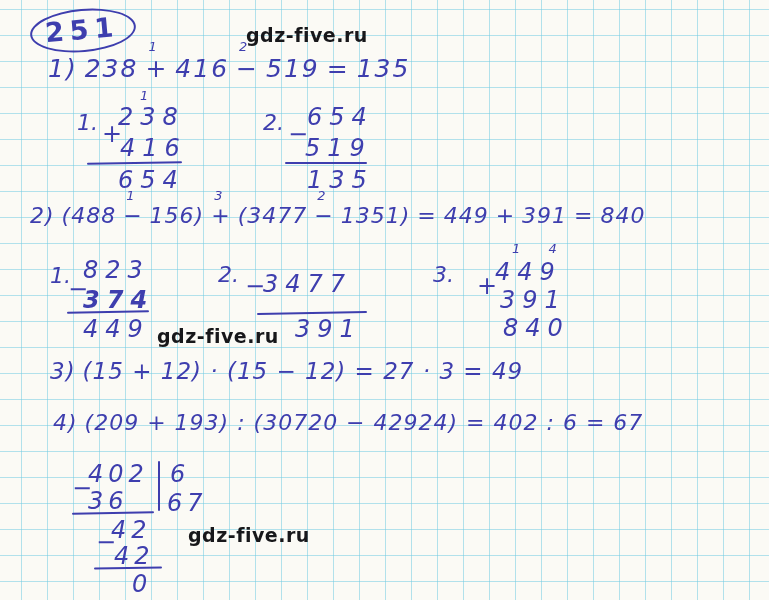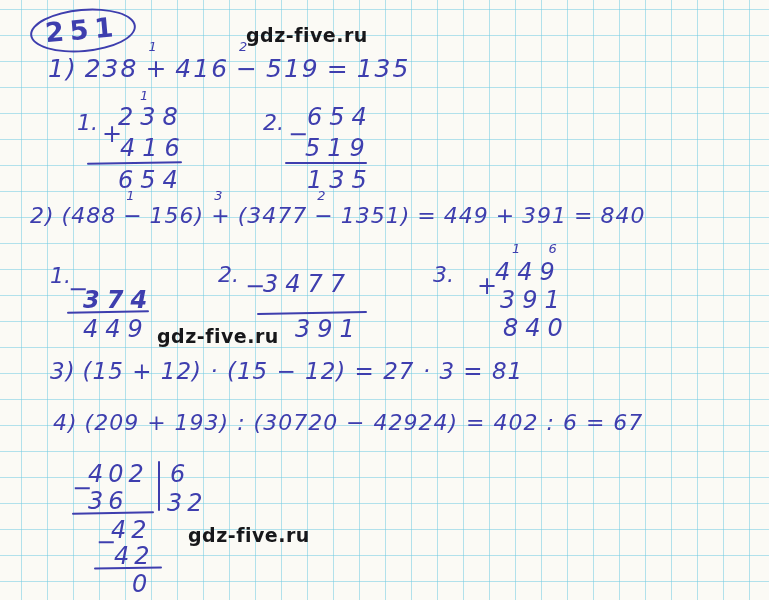--- a/index.html
+++ b/index.html
@@ -102,60 +102,61 @@
     <span>449</span>
     <span>+</span>
     <span>391</span>
     <span>=</span>
     <span>840</span>
   </div>
 
   <div class="colblock" style="left:48px; top:252px; width:120px; height:90px;">
     <span class="idx" style="left:2px; top:11px;">1.</span>
     <span style="left:20px; top:23px;">−</span>
+    <span class="num" style="left:35px; top:4px;">823</span>
     <span class="num" style="left:35px; top:34px;font-weight:bold;">374</span>
     <div class="rule" style="left:19px; top:59px; width:82px; transform:rotate(-1deg);"></div>
     <span class="num" style="left:35px; top:63px;">449</span>
   </div>
 
   <div class="colblock" style="left:216px; top:252px; width:160px; height:90px;">
     <span class="idx" style="left:2px; top:10px;">2.</span>
     <span style="left:29px; top:20px;">−</span>
     <span class="num" style="left:47px; top:18px;">3477</span>
     <div class="rule" style="left:41px; top:60px; width:110px; transform:rotate(-1deg);"></div>
     <span class="num" style="left:79px; top:63px;">391</span>
   </div>
 
   <div class="colblock" style="left:432px; top:248px; width:150px; height:95px;">
     <span class="idx" style="left:1px; top:14px;">3.</span>
     <span style="left:45px; top:24px;">+</span>
-    <span class="carry" style="left:80px; top:-7px; letter-spacing:12px;">1 6</span>
+    <span class="carry" style="left:80px; top:-7px; letter-spacing:12px;">1 4</span>
     <span class="num" style="left:63px; top:10px;">449</span>
     <span class="num" style="left:68px; top:38px;">391</span>
     <span class="num" style="left:71px; top:66px;">840</span>
   </div>
 
   <div class="abs hw exline line3" style="left:50px; top:358px;">
     <span>3)</span>
-    <span class="expr">(15 + 12) · (15 − 12) = 27 · 3 = 81</span>
+    <span class="expr">(15 + 12) · (15 − 12) = 27 · 3 = 49</span>
   </div>
 
   <div class="abs hw exline line4" style="left:53px; top:410px;">
     <span>4)</span>
     <span class="expr">(209 + 193) : (30720 − 42924) = 402 : 6 = 67</span>
   </div>
 
   <div class="division">
     <span style="left:2px; top:16px;">−</span>
     <span style="left:18px; top:2px;">402</span>
     <div class="vbar" style="left:88px; top:3px; height:50px;"></div>
     <span style="left:100px; top:2px;">6</span>
     <span style="left:18px; top:29px;">36</span>
     <div class="rule" style="left:2px; top:54px; width:82px; transform:rotate(-1deg);"></div>
-    <span style="left:97px; top:31px;">32</span>
+    <span style="left:97px; top:31px;">67</span>
     <span style="left:26px; top:70px;">−</span>
     <span style="left:41px; top:58px;">42</span>
     <span style="left:44px; top:84px;">42</span>
     <div class="rule" style="left:24px; top:109px; width:68px; transform:rotate(-1deg);"></div>
     <span style="left:62px; top:112px;">0</span>
   </div>
 
 </div>
 
 </body></html>

